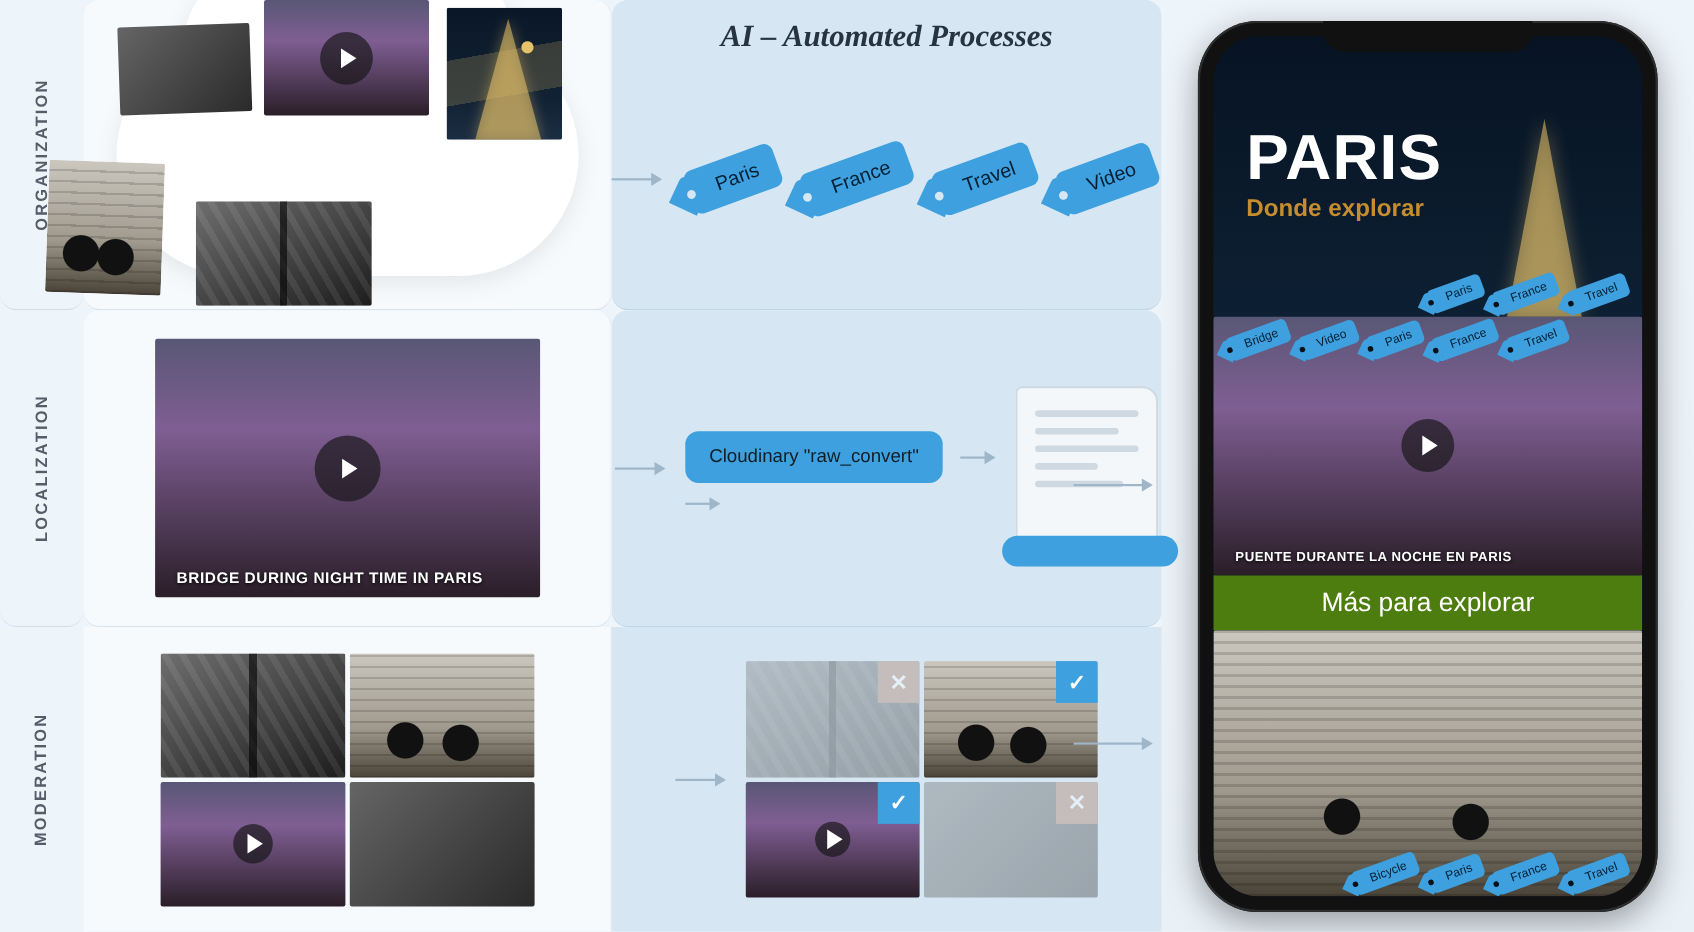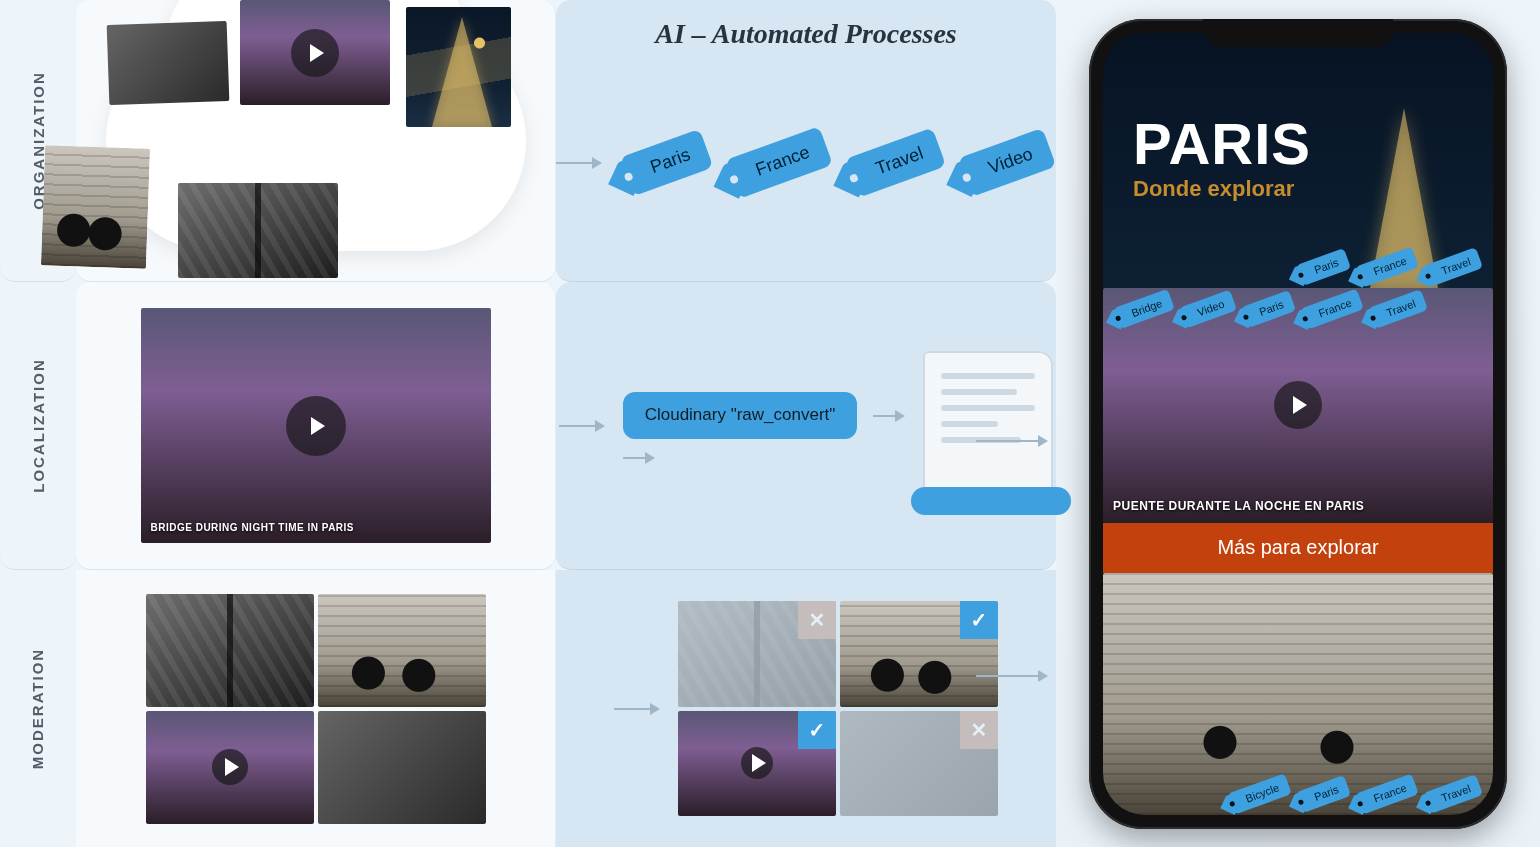--- a/index.html
+++ b/index.html
@@ -168,21 +168,21 @@
   .play-btn::after {
     content:'';
     border-left:14px solid #fff;
     border-top:9px solid transparent;
     border-bottom:9px solid transparent;
     margin-left:4px;
   }
   .caption {
     position:absolute;
     bottom:10px;
-    left:10px;
+    left:20px;
     font-weight:700;
     letter-spacing:0.5px;
     font-size:12px;
     color:#fff;
     text-shadow:0 1px 3px #000;
   }
 
   
   .cloud {
     position:absolute;
@@ -249,21 +249,21 @@
   .hero.eiffel-sm::after{
     content:'';position:absolute;right:14%;bottom:0;width:0;height:0;
     border-left:34px solid transparent;border-right:34px solid transparent;
     border-bottom:180px solid rgba(232,194,105,0.55);
     filter:drop-shadow(0 0 8px rgba(232,194,105,0.7));
   }
   .hero-title { font-size:58px; font-weight:900; color:#fff; letter-spacing:1px; line-height:0.9;}
   .hero-sub { font-size:22px; color:#c58d2d; font-weight:700; margin-top:6px;}
   .tag-strip { position:absolute; bottom:10px; right:10px; display:flex; gap:4px; z-index:3;}
   .sec-video { flex:0 0 235px; position:relative; }
-  .sec-more-bar { flex:0 0 50px; background:#c2410c; color:#fff; display:flex;align-items:center;justify-content:center; font-size:20px;}
+  .sec-more-bar { flex:0 0 50px; background:#4d7c0f; color:#fff; display:flex;align-items:center;justify-content:center; font-size:24px;}
   .sec-bike { flex:1; position:relative; }
 
   .row-container { display:flex; align-items:center; gap:20px; }
 
   .grid2 { display:grid; grid-template-columns:1fr 1fr; grid-template-rows:1fr 1fr; gap:4px; width:340px; height:230px;}
 
 </style>
 </head>
 <body>
 
@@ -383,21 +383,21 @@
       </div>
     </div>
   </div>
 
   <div class="row-label-cell row-sep">
     <div class="row-label">LOCALIZATION</div>
   </div>
   <div class="col-a row-sep">
     <div class="thumb" style="width:350px;height:235px;">
       <div class="play-btn" style="width:60px;height:60px;"></div>
-      <div class="caption" style="font-size:10px;">BRIDGE DURING NIGHT TIME IN PARIS</div>
+      <div class="caption" style="font-size:14px;">BRIDGE DURING NIGHT TIME IN PARIS</div>
     </div>
   </div>
   <div class="col-b row-sep">
     <div class="row-container">
       <div class="arrow-right"></div>
       <div style="display:flex;flex-direction:column;gap:18px;">
         <div style="display:flex;align-items:center;gap:16px;">
           <div class="pill"><span>Cloudinary "raw_convert"</span></div>
           <div class="arrow-right" style="width:30px;"></div>
         </div>

